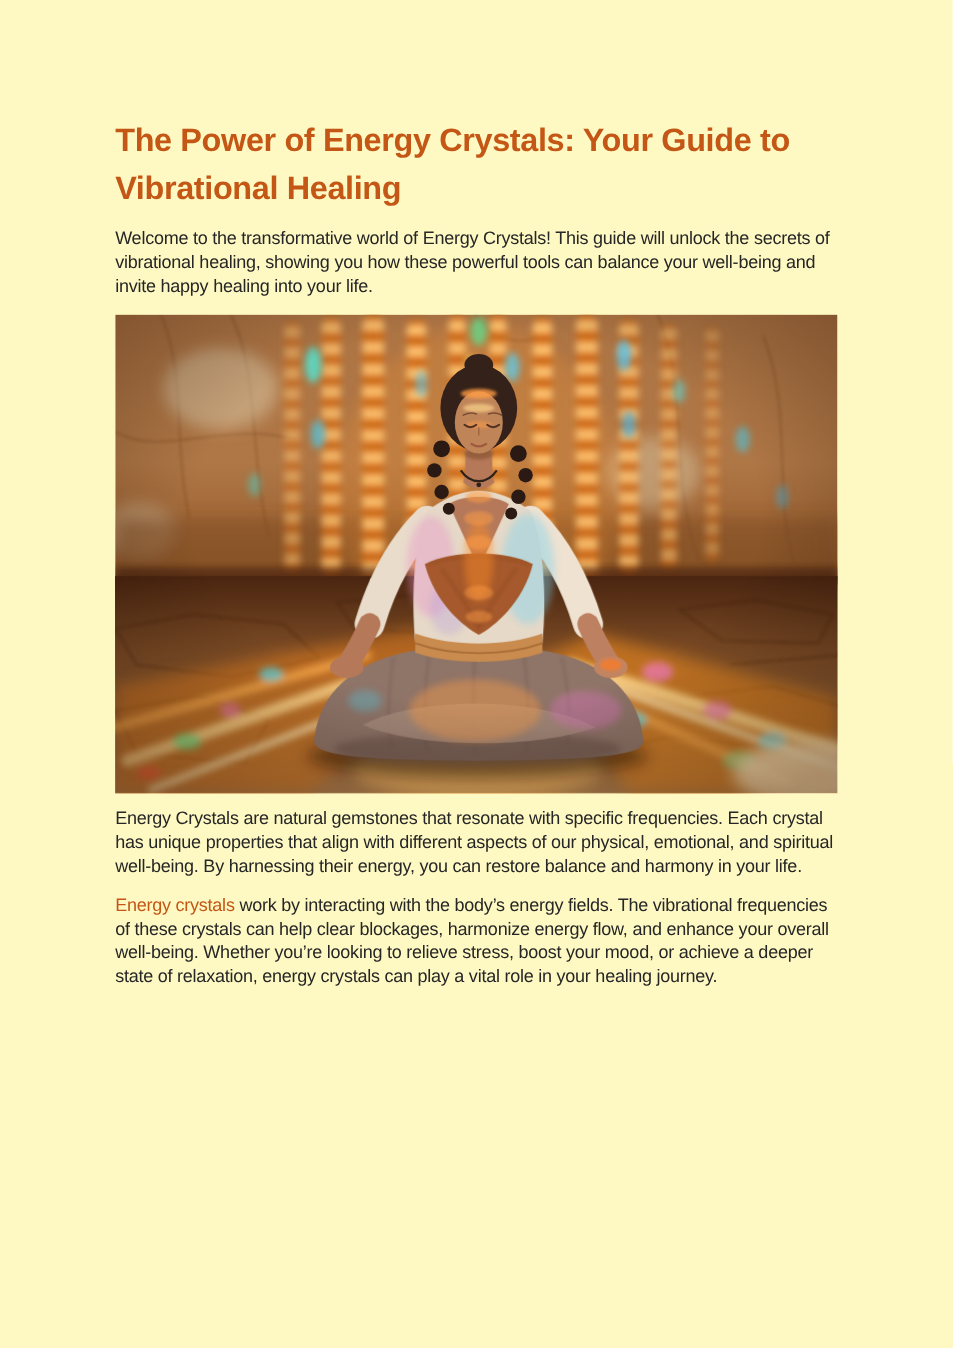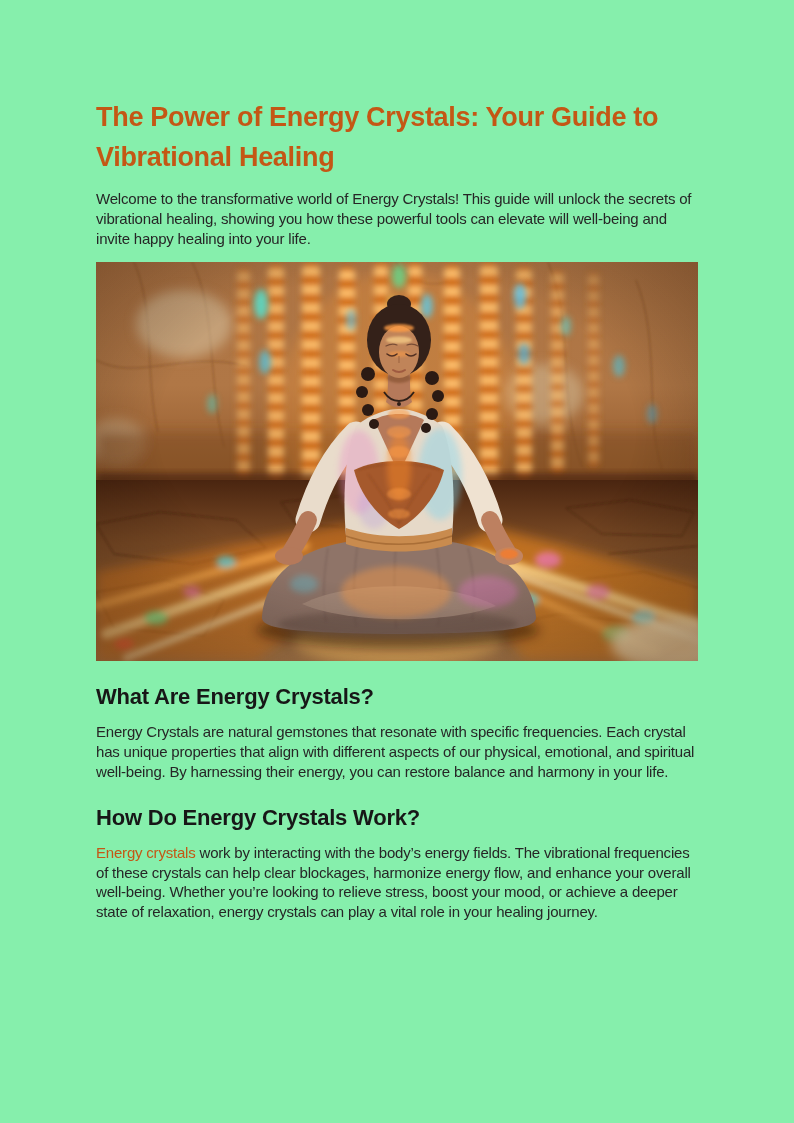--- a/index.html
+++ b/index.html
@@ -1,17 +1,17 @@
 <!DOCTYPE html>
 <html><head>
 <meta charset="utf-8">
 <style>
   html,body{margin:0;padding:0;background:#fff;}
   .page{
-    width:794px;height:1123px;background:#86efac;box-sizing:border-box;
+    width:794px;height:1123px;background:#fef9c3;box-sizing:border-box;
     padding:97px 96px 0;position:relative;overflow:hidden;
     font-family:"Liberation Sans",sans-serif;color:#262626;
   }
   .doc-title{
     margin:0;font-size:27px;line-height:40px;font-weight:700;
     color:#c45715;letter-spacing:-0.3px;
   }
   .para{
     margin:12px 0 0;font-size:15px;line-height:19.8px;letter-spacing:-0.2px;
     color:#262626;
@@ -25,21 +25,21 @@
   .para-section{}
   .inline-link{color:#c45715;font-weight:400;text-decoration:none;cursor:pointer;}
 </style>
 </head>
 <body>
 
 <div class="page">
 
   <h1 class="doc-title">The Power of Energy Crystals: Your Guide to Vibrational Healing</h1>
 
-  <p class="para">Welcome to the transformative world of Energy Crystals! This guide will unlock the secrets of vibrational healing, showing you how these powerful tools can elevate will well-being and invite happy healing into your life.</p>
+  <p class="para">Welcome to the transformative world of Energy Crystals! This guide will unlock the secrets of vibrational healing, showing you how these powerful tools can balance your well-being and invite happy healing into your life.</p>
 
   <figure class="hero" role="img" aria-label="Woman meditating cross-legged on a stone floor before a terracotta wall, bathed in vertical columns of warm orange dappled light with cyan, pink and green stained-glass reflections">
     <svg width="602" height="399" viewBox="0 0 602 399" xmlns="http://www.w3.org/2000/svg">
       <defs>
         <linearGradient id="wallG" x1="0" y1="0" x2="0" y2="1">
           <stop offset="0" stop-color="#ad7444"></stop>
           <stop offset="0.55" stop-color="#b07746"></stop>
           <stop offset="1" stop-color="#8f5527"></stop>
         </linearGradient>
         <linearGradient id="floorG" x1="0" y1="0" x2="0" y2="1">
@@ -229,19 +229,17 @@
         <ellipse cx="303" cy="170" rx="12" ry="6" opacity="0.5"></ellipse>
         <ellipse cx="303" cy="190" rx="11" ry="6" opacity="0.5"></ellipse>
         <ellipse cx="303" cy="232" rx="12" ry="6" opacity="0.45"></ellipse>
         <ellipse cx="303" cy="252" rx="11" ry="5" opacity="0.45"></ellipse>
       </g>
 
       <rect width="602" height="399" fill="url(#vig)"></rect>
     </svg>
   </figure>
 
-  <h2 class="section-heading">What Are Energy Crystals?</h2>
   <p class="para para-section">Energy Crystals are natural gemstones that resonate with specific frequencies. Each crystal has unique properties that align with different aspects of our physical, emotional, and spiritual well-being. By harnessing their energy, you can restore balance and harmony in your life.</p>
 
-  <h2 class="section-heading">How Do Energy Crystals Work?</h2>
   <p class="para para-section"><a class="inline-link">Energy crystals</a><span> work by interacting with the body’s energy fields. The vibrational frequencies of these crystals can help clear blockages, harmonize energy flow, and enhance your overall well-being. Whether you’re looking to relieve stress, boost your mood, or achieve a deeper state of relaxation, energy crystals can play a vital role in your healing journey.</span></p>
 
 </div>
 
 </body></html>

